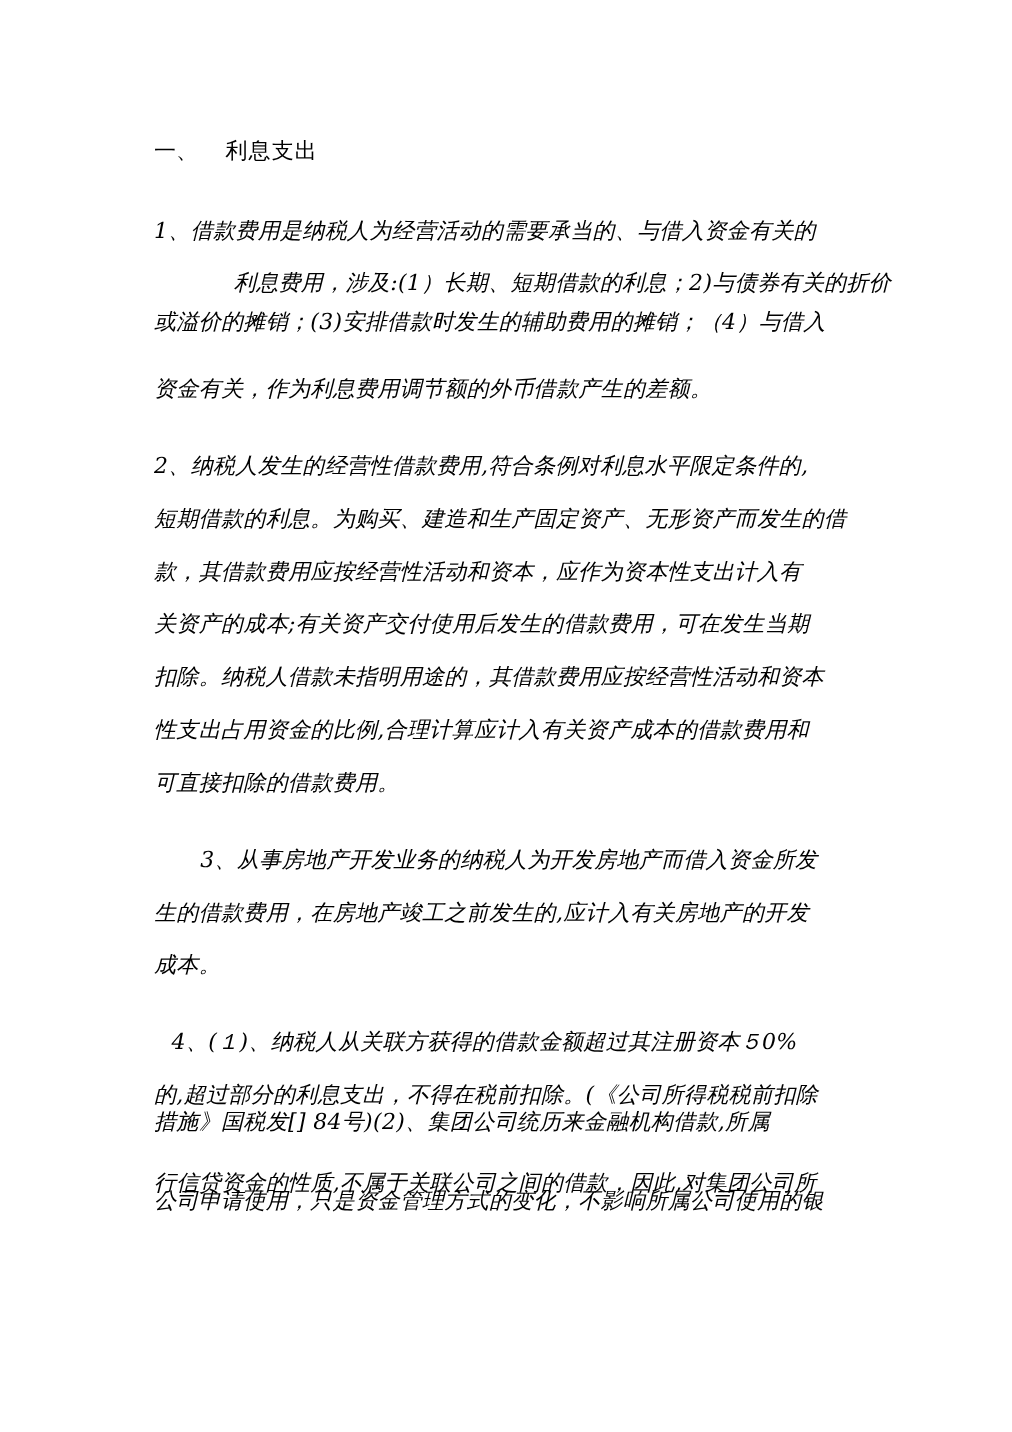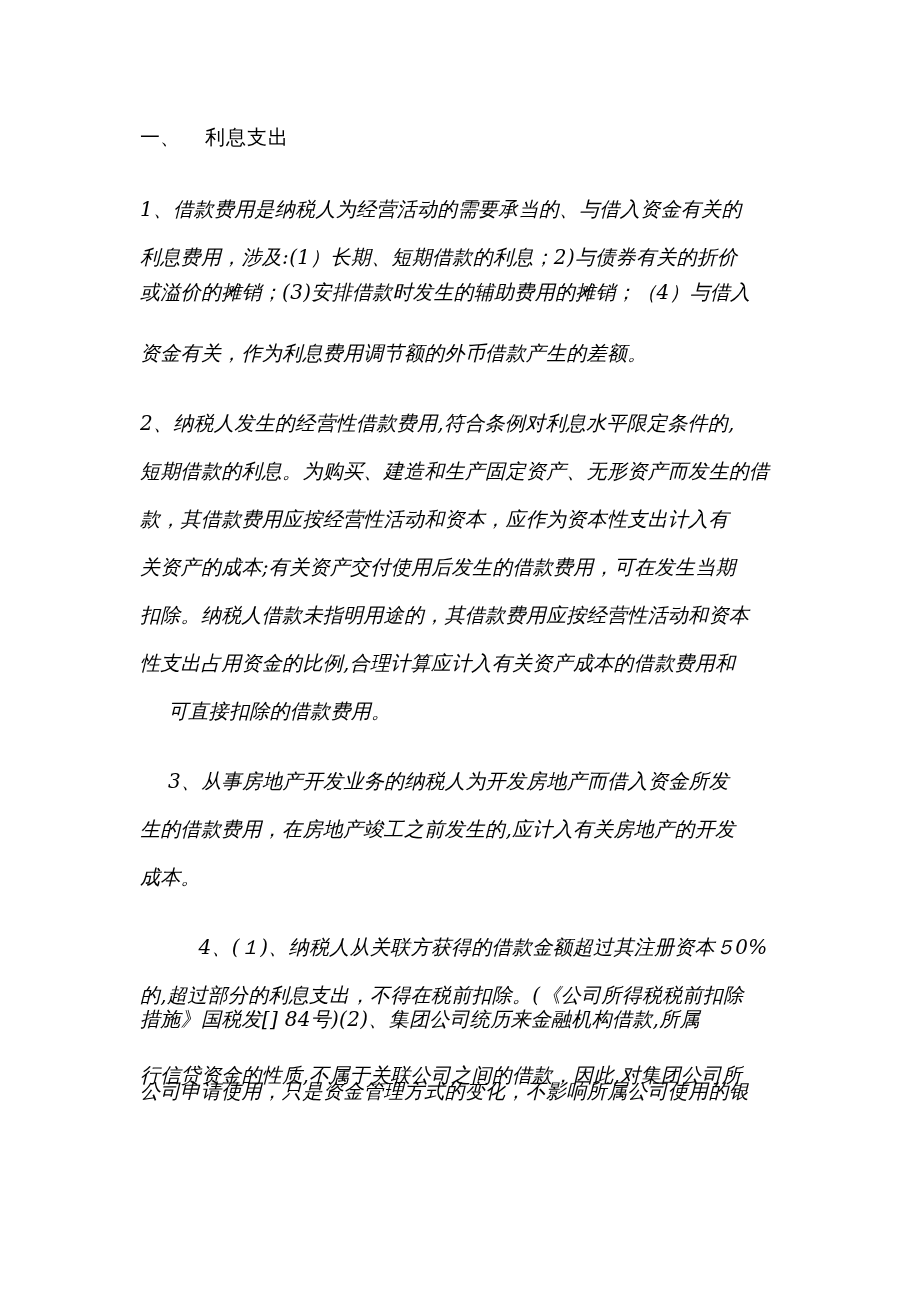--- a/index.html
+++ b/index.html
@@ -51,42 +51,42 @@
 </head>
 <body>
 
 <div class="page">
 
   <span class="heading-num">一、</span>
   <span class="heading-text">利息支出</span>
 
   <div>
     <div class="line" style="top:194px;">1、借款费用是纳税人为经营活动的需要承当的、与借入资金有关的</div>
-    <div class="line" style="top:242px;">利息费用，涉及:(1）长期、短期借款的利息；2)与债券有关的折价</div>
+    <div class="line" style="top:242px;text-align:right;">利息费用，涉及:(1）长期、短期借款的利息；2)与债券有关的折价</div>
     <div class="line" style="top:277px;">或溢价的摊销；(3)安排借款时发生的辅助费用的摊销；（4）与借入</div>
     <div class="line" style="top:338px;">资金有关，作为利息费用调节额的外币借款产生的差额。</div>
   </div>
 
   <div>
     <div class="line" style="top:408px;">2、纳税人发生的经营性借款费用,符合条例对利息水平限定条件的,</div>
     <div class="line" style="top:456px;">短期借款的利息。为购买、建造和生产固定资产、无形资产而发生的借</div>
     <div class="line" style="top:504px;">款，其借款费用应按经营性活动和资本，应作为资本性支出计入有</div>
     <div class="line" style="top:552px;">关资产的成本;有关资产交付使用后发生的借款费用，可在发生当期</div>
     <div class="line" style="top:600px;">扣除。纳税人借款未指明用途的，其借款费用应按经营性活动和资本</div>
     <div class="line" style="top:648px;">性支出占用资金的比例,合理计算应计入有关资产成本的借款费用和</div>
-    <div class="line" style="top:696px;margin-left:28px;">可直接扣除的借款费用。</div>
+    <div class="line" style="top:696px;">可直接扣除的借款费用。</div>
   </div>
 
   <div>
-    <div class="line" style="top:766px; left:168px; width:628px;">3、从事房地产开发业务的纳税人为开发房地产而借入资金所发</div>
+    <div class="line" style="top:766px; left:182px; width:628px;">3、从事房地产开发业务的纳税人为开发房地产而借入资金所发</div>
     <div class="line" style="top:814px;">生的借款费用，在房地产竣工之前发生的,应计入有关房地产的开发</div>
     <div class="line" style="top:862px;">成本。</div>
   </div>
 
   <div>
-    <div class="line" style="top:932px; left:156px; width:654px;text-align:center;">4、(１)、纳税人从关联方获得的借款金额超过其注册资本５0%</div>
+    <div class="line" style="top:932px; left:156px; width:654px;">4、(１)、纳税人从关联方获得的借款金额超过其注册资本５0%</div>
     <div class="line" style="top:980px;">的,超过部分的利息支出，不得在税前扣除。(《公司所得税税前扣除</div>
     <div class="line" style="top:1004px;">措施》国税发[] 84号)(2)、集团公司统历来金融机构借款,所属</div>
     <div class="line" style="top:1076px;">公司申请使用，只是资金管理方式的变化，不影响所属公司使用的银</div>
     <div class="line" style="top:1060px;">行信贷资金的性质,不属于关联公司之间的借款，因此,对集团公司所</div>
   </div>
 
 </div>
 
 </body></html>

